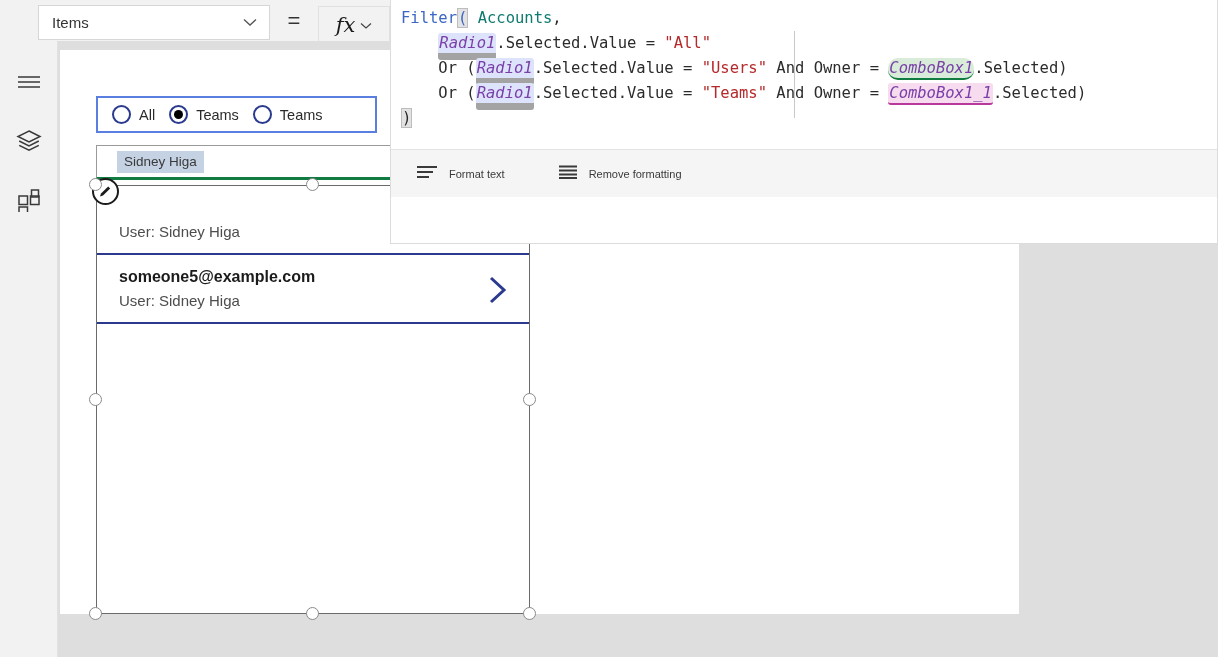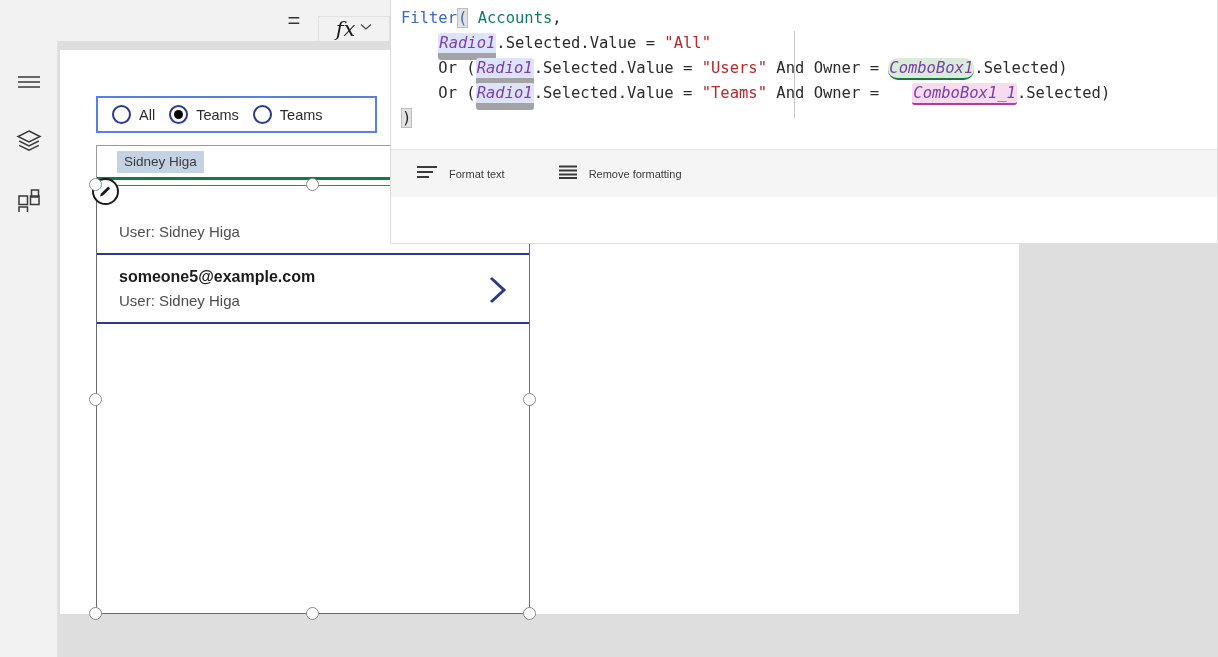--- a/index.html
+++ b/index.html
@@ -21,23 +21,23 @@
     display:flex;align-items:center;cursor:pointer;
   }
   #propdd .lbl{font-size:15px;color:#333;padding-left:13px;flex:1;}
   #propdd .chev{padding-right:12px;display:flex;align-items:center;}
   #eqsign{
     position:absolute;left:283px;top:8px;width:22px;height:26px;
     font-size:22px;color:#333;text-align:center;line-height:26px;
     font-family:"Liberation Sans", sans-serif;
   }
   #fxbtn{
-    position:absolute;left:318px;top:16px;width:72px;height:38px;
+    position:absolute;left:318px;top:6px;width:72px;height:38px;
     background:#f2f2f2;border:1px solid #e0e0e0;box-sizing:border-box;
-    display:flex;align-items:flex-start;justify-content:center;gap:5px;cursor:pointer;
+    display:flex;align-items:center;justify-content:center;gap:5px;cursor:pointer;
   }
   #fxbtn .fxg{font-family:"DejaVu Serif",serif;font-style:italic;font-size:21px;color:#1a1a1a;}
 
   
   #rail{
     position:absolute;left:0;top:41px;width:58px;height:616px;
     background:#f2f2f2;border-right:1px solid #e1e1e1;box-sizing:border-box;
   }
   .railicon{
     position:absolute;left:11px;width:36px;height:36px;
@@ -124,35 +124,43 @@
     background:#c8c8c8;z-index:21;
   }
   .tk-fn{color:#3a66c4;}
   .tk-tbl{color:#0f7a6e;}
   .tk-str{color:#b5292b;}
   .tk-id{color:#7a3fa8;font-style:italic;}
   .tk-plain{color:#2b2b2b;}
   .tk-op{color:#2b2b2b;}
   .hl-radio{background:#dde3fb;border-bottom:7px solid #a3a3a3;border-radius:3px;padding:1px 1px;}
   .hl-cb1{background:#d9ecd9;border-bottom:2px solid #107c41;border-radius:10px;padding:1px 1px;}
-  .hl-cb2{background:#f6dcee;border-bottom:2px solid #b8399b;border-radius:3px;padding:1px 1px;margin-left:24px;}
+  .hl-cb2{background:#f6dcee;border-bottom:2px solid #b8399b;border-radius:3px;padding:1px 1px;}
   .hl-paren{background:#e2e2e2;border:1px solid #bdbdbd;}
   #fmtbar{
     position:absolute;left:0;top:149px;width:826px;height:48px;
     background:#f5f5f5;border-top:1px solid #e3e3e3;box-sizing:border-box;
     display:flex;align-items:center;
   }
   .fmtbtn{display:flex;align-items:center;gap:11px;cursor:pointer;height:48px;}
   .fmtbtn .t{font-size:11px;color:#3a3a3a;}
 </style>
 </head>
 <body>
 
 <div id="topbar">
 
+  <div id="propdd">
+    <span class="lbl">Items</span>
+    <span class="chev">
+      <svg width="14" height="9" viewBox="0 0 14 9">
+          <path d="M1 1.5 L7 7 L13 1.5" stroke="#555" stroke-width="1.3" fill="none"></path>
+        </svg>
+    </span>
+  </div>
 
   <div id="eqsign">=</div>
 
   <div id="fxbtn">
     <span class="fxg">fx</span>
     <span>
       <svg width="12" height="8" viewBox="0 0 12 8">
           <path d="M1 1.5 L6 6 L11 1.5" stroke="#444" stroke-width="1.2" fill="none"></path>
         </svg>
     </span>

